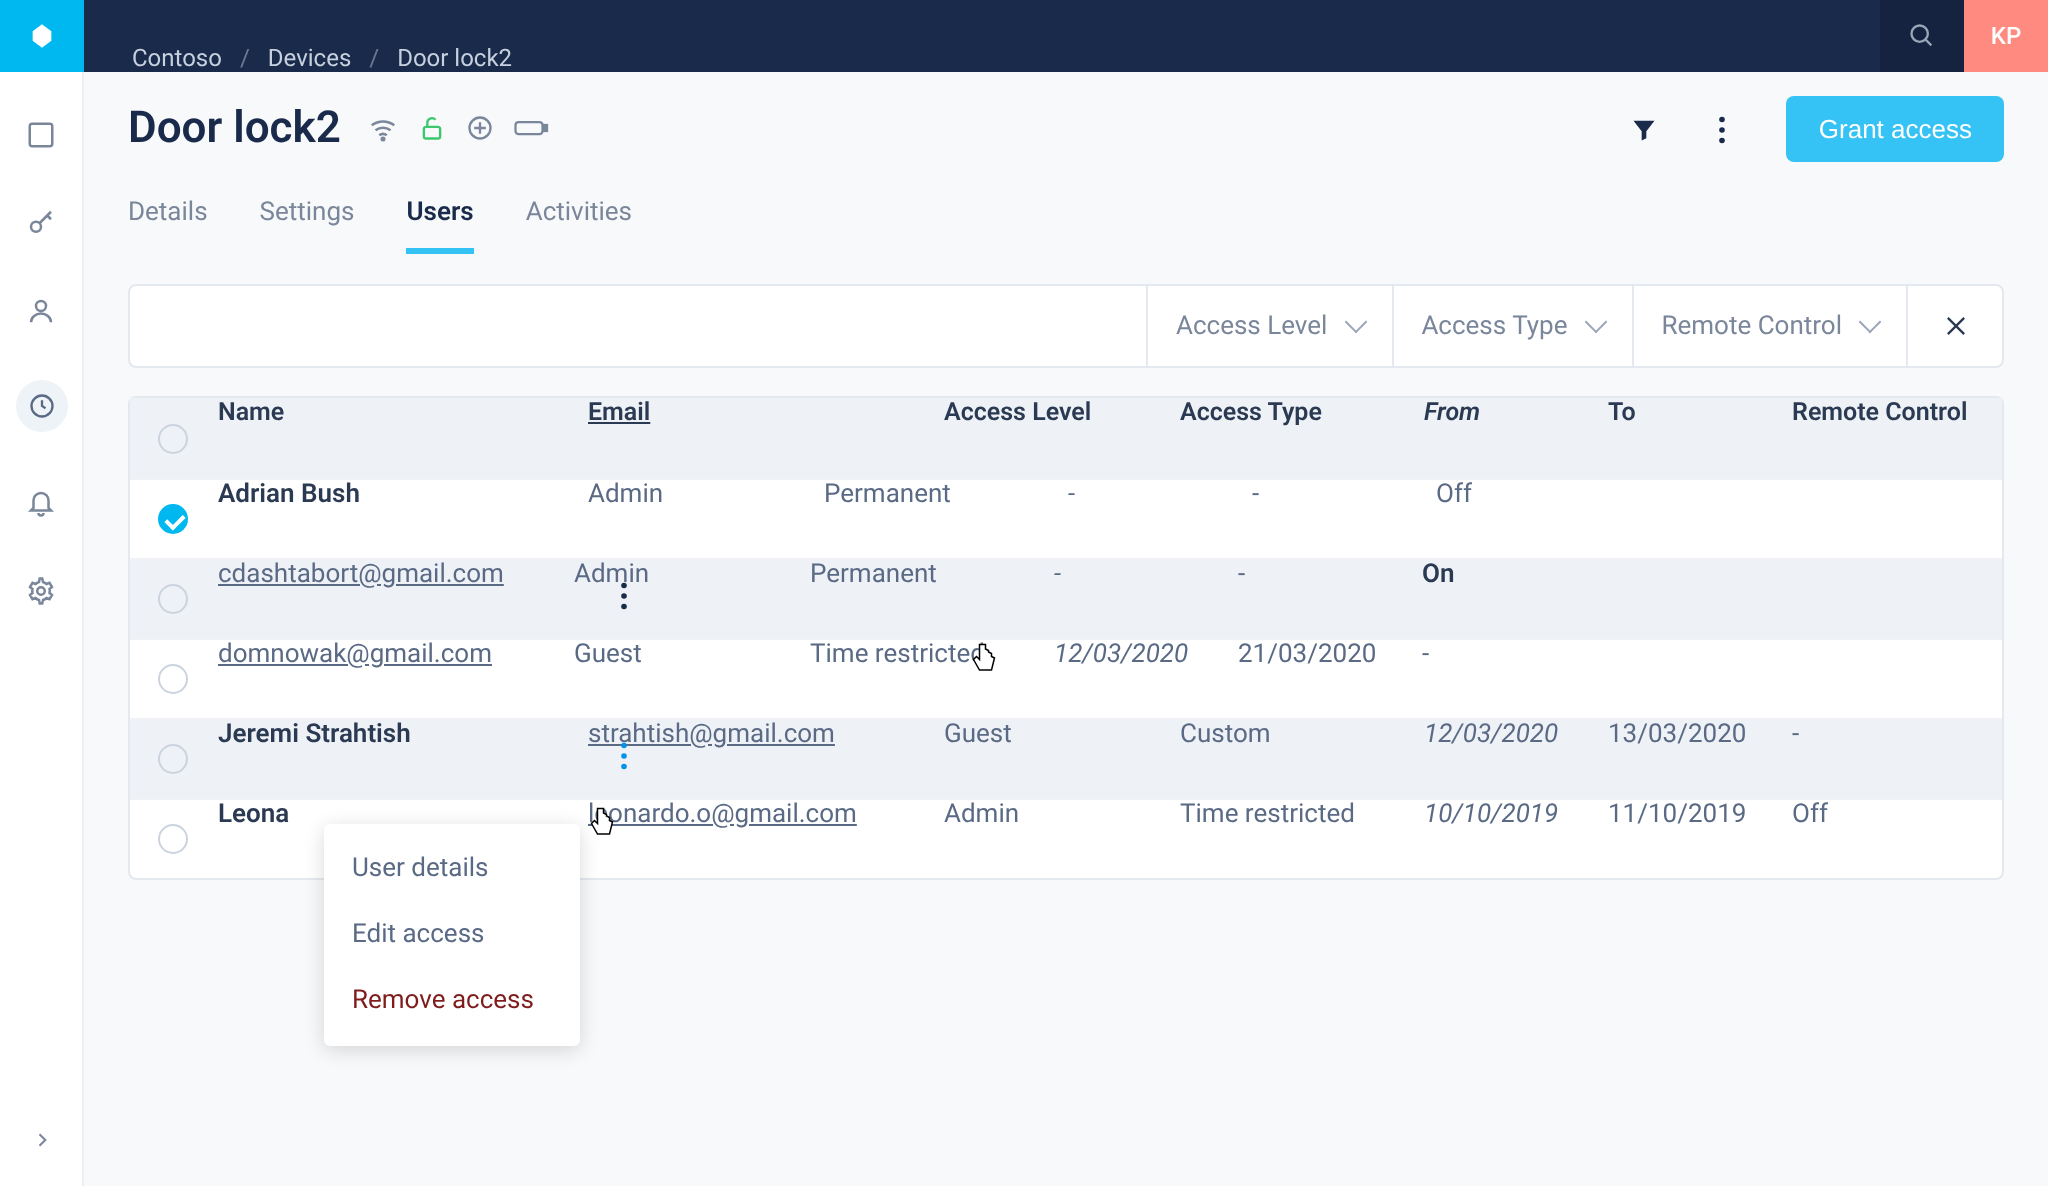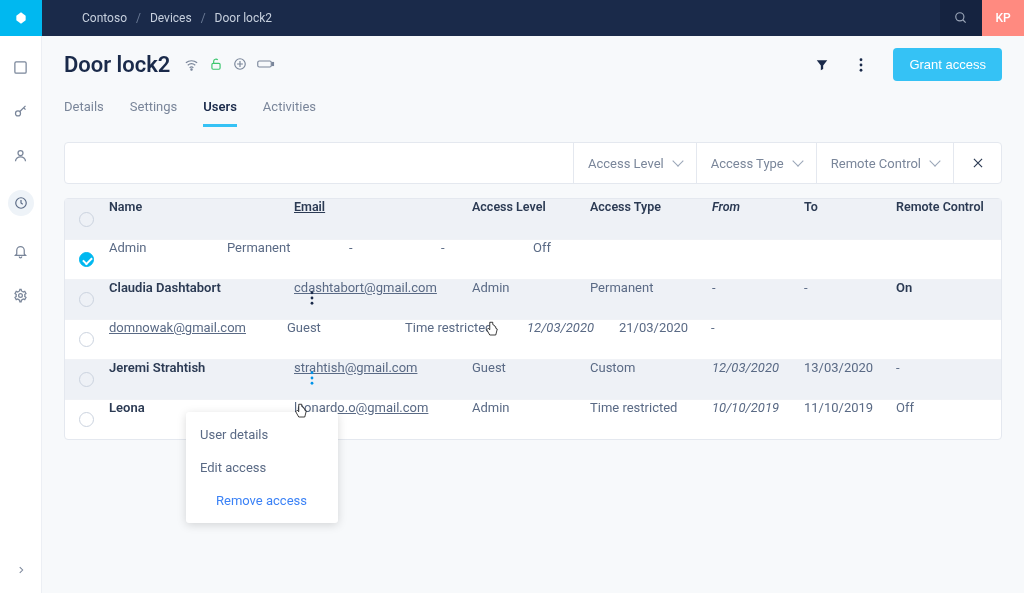--- a/index.html
+++ b/index.html
@@ -1,21 +1,21 @@
 <!DOCTYPE html>
 <html><head>
 <meta charset="utf-8">
 <style>
 * { box-sizing: border-box; margin: 0; padding: 0; }
 body { font-family: -apple-system, BlinkMacSystemFont, "Segoe UI", Roboto, sans-serif; font-size: 13px; color: #2b3a53; background: #fff; width: 1024px; height: 593px; overflow: hidden; }
 
 
 .topbar { display: flex; height: 36px; }
 .topbar-left { width: 42px; background: #00b8f0; display: flex; align-items: center; justify-content: center; }
-.topbar-main { flex: 1; background: #1a2a4a; display: flex; align-items: center; padding-left: 40px; }
+.topbar-main { flex: 1; background: #1a2a4a; display: flex; align-items: flex-end; padding-left: 24px; }
 .breadcrumb { color: #c7d0de; font-size: 12px; }
 .breadcrumb .sep { margin: 0 6px; color: #6a7a95; }
 .topbar-right { display: flex; }
 .topbar-search { width: 42px; background: #152340; display: flex; align-items: center; justify-content: center; }
 .topbar-avatar { width: 42px; background: #ff8a80; color: #fff; display: flex; align-items: center; justify-content: center; font-size: 12px; font-weight: 500; }
 
 
 .sidebar { position: absolute; left: 0; top: 36px; bottom: 0; width: 42px; border-right: 1px solid #eceff4; display: flex; flex-direction: column; align-items: center; padding-top: 22px; gap: 26px; }
 .sidebar-icon { width: 18px; height: 18px; color: #7a869a; display: flex; align-items: center; justify-content: center; }
 .sidebar-icon.active { background: #eef3f8; border-radius: 50%; width: 26px; height: 26px; }
@@ -59,23 +59,23 @@
 .col-to { width: 92px; }
 .col-rc { flex: 1; }
 .chk { width: 15px; height: 15px; border-radius: 50%; border: 1.5px solid #cbd3df; display:inline-block; }
 .chk.on { background: #00b8f0; border-color: #00b8f0; position: relative; }
 .chk.on::after { content: ""; position: absolute; left: 3px; top: 4px; width: 7px; height: 4px; border-left: 2px solid #fff; border-bottom: 2px solid #fff; transform: rotate(-45deg); }
 .row-more { position: absolute; left: 245px; top: 11px; color: #1a2a4a; cursor: pointer; }
 .row-more.blue { color: #0093e9; }
 
 .cursor-hand { position: absolute; width: 18px; height: 18px; pointer-events: none; z-index: 50; }
 
-.ctx-menu { position: absolute; left: 144px; top: 376px; width: 152px; background: #fff; box-shadow: 0 2px 10px rgba(0,0,0,0.15); border-radius: 3px; padding: 6px 0; z-index: 40; }
+.ctx-menu { position: absolute; left: 120px; top: 376px; width: 128px; background: #fff; box-shadow: 0 2px 10px rgba(0,0,0,0.15); border-radius: 3px; padding: 6px 0; z-index: 40; }
 .ctx-item { padding: 9px 14px; font-size: 13px; color: #5a6a85; cursor: pointer; }
-.ctx-item.danger { color: #3b82f6; margin-left: 16px; }
+.ctx-item.danger { color: #7f1d1d; }
 
 .chev { display:inline-block; width:8px; height:8px; border-right:1.5px solid #9aa5b7; border-bottom:1.5px solid #9aa5b7; transform: rotate(45deg); margin-top:-4px; }
 svg { display:block; }
 </style>
 </head>
 <body>
 
 <div class="topbar">
   <div class="topbar-left">
     <svg width="14" height="14" viewBox="0 0 24 24" fill="#fff">
@@ -232,31 +232,31 @@
       <div class="col-at">Access Type</div>
       <div class="col-from">From</div>
       <div class="col-to">To</div>
       <div class="col-rc">Remote Control</div>
     </div>
     <div id="tbody">
         <div class="trow">
           <div class="col-check">
             <span class="chk on"></span>
           </div>
+          <div class="col-name">Adrian Bush</div>
           <div class="col-al">Admin</div>
           <div class="col-at">Permanent</div>
           <div class="col-from">-</div>
           <div class="col-to">-</div>
           <div class="col-rc" style="">Off</div>
         </div>
         <div class="trow hover">
           <div class="col-check">
             <span class="chk"></span>
           </div>
-          <div class="col-name">Claudia Dashtabort</div>
           <div class="col-email">cdashtabort@gmail.com</div>
           <div class="col-al">Admin</div>
           <div class="col-at">Permanent</div>
           <div class="col-from">-</div>
           <div class="col-to">-</div>
           <div class="col-rc" style="font-weight:600;color:#2b3a53">On</div>
           <span class="row-more">
             <svg width="4" height="14" viewBox="0 0 4 16" fill="#1a2a4a">
               <circle cx="2" cy="2" r="1.6"></circle>
               <circle cx="2" cy="8" r="1.6"></circle>

